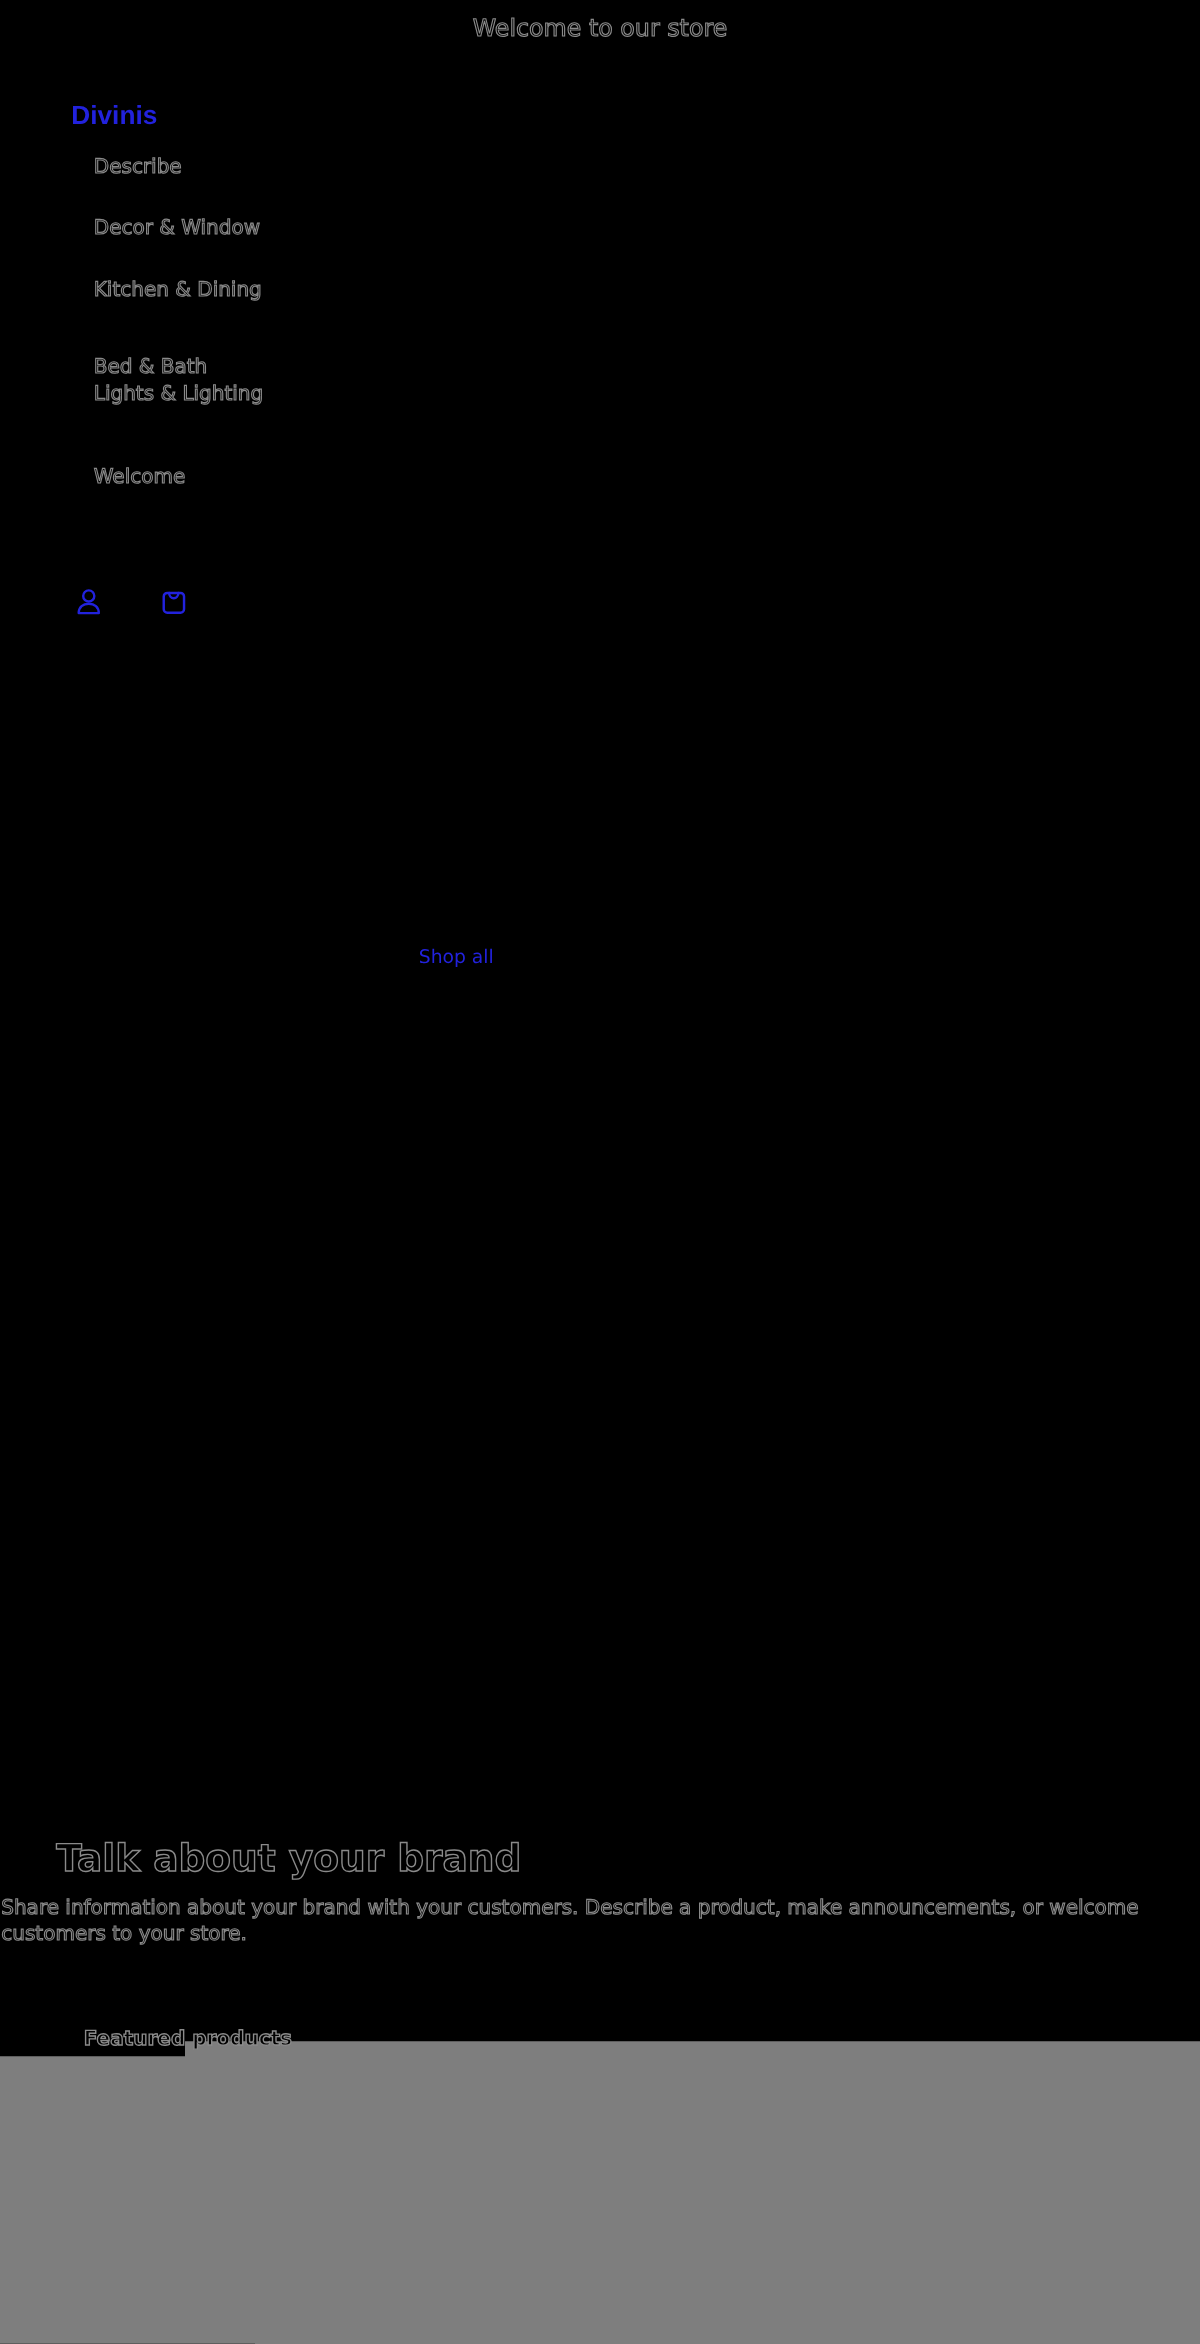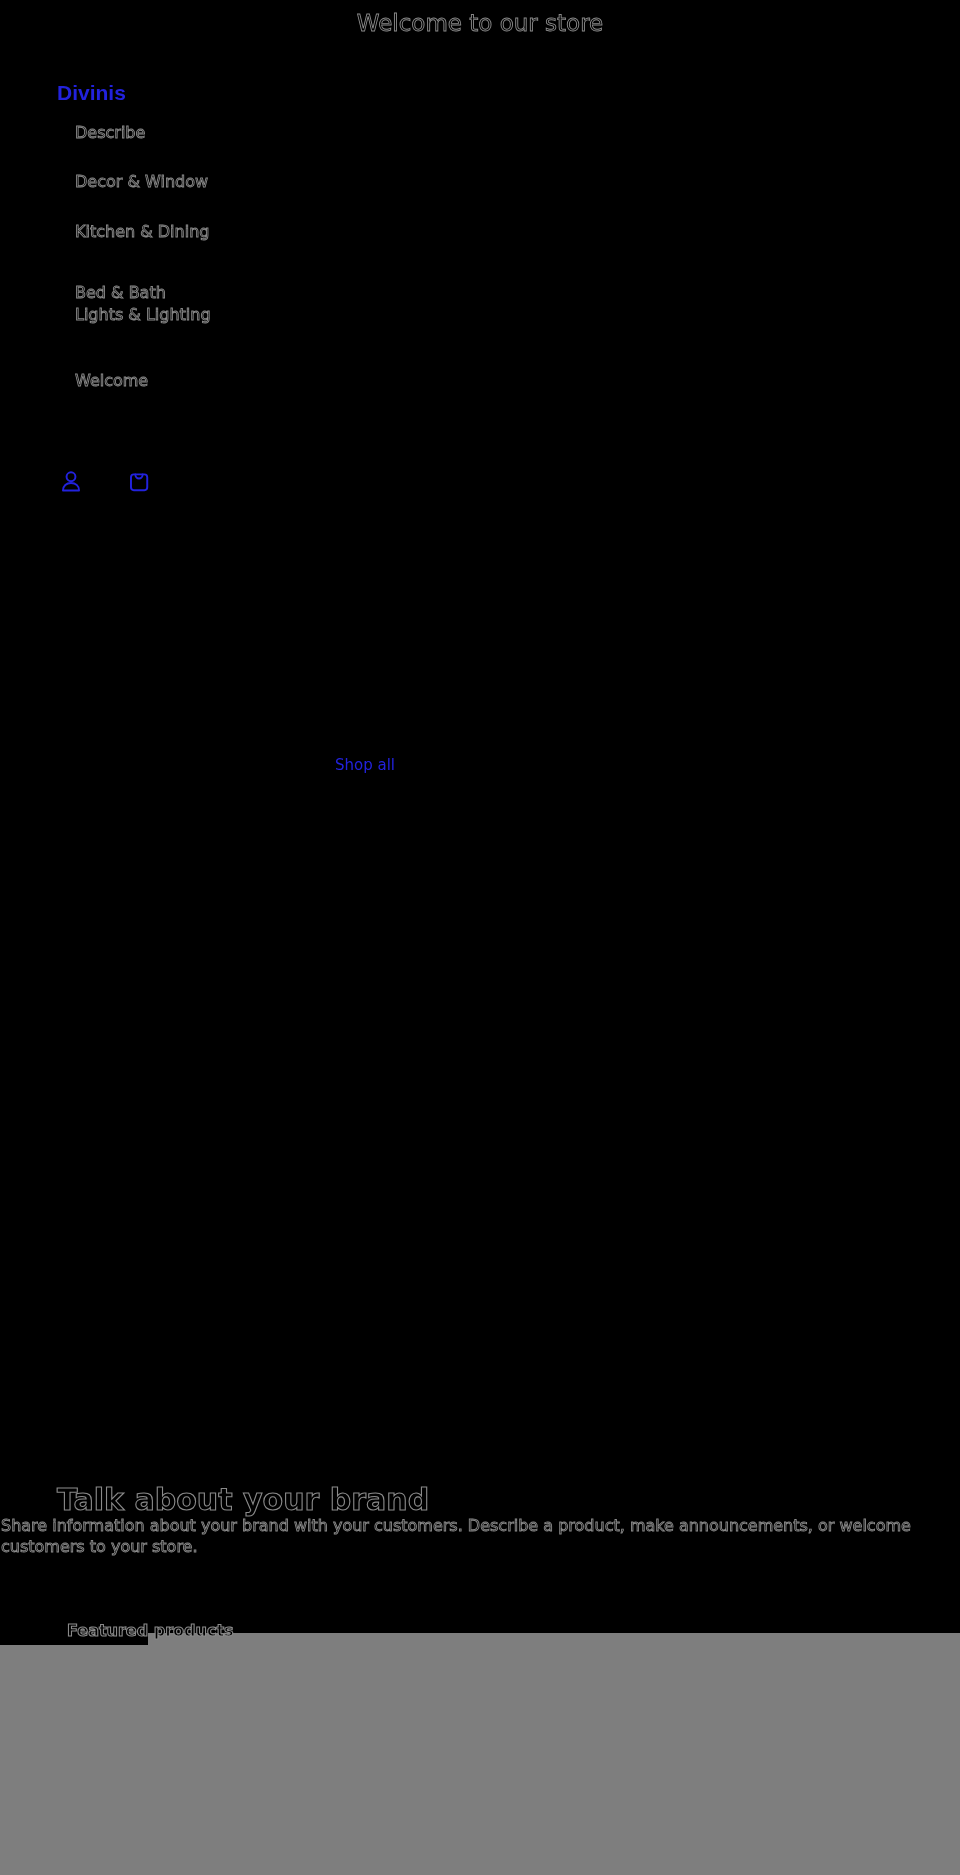--- a/index.html
+++ b/index.html
@@ -22,21 +22,21 @@
     color:#000;
     -webkit-text-stroke:0.9px var(--outline);
   }
   .ghost-strong{
     color:#000;
     -webkit-text-stroke:1.1px var(--outline);
   }
   .announcement{
     position:absolute;top:13px;left:0;right:0;
     text-align:center;
-    font-size:23px;line-height:20px;
+    font-size:19px;line-height:20px;
   }
   .logo{
     position:absolute;left:57px;top:81px;
     font-family:"Liberation Sans", sans-serif;
     font-size:21px;font-weight:bold;
     color:var(--link);text-decoration:none;
     cursor:pointer;
   }
   .nav-item{
     position:absolute;left:75px;
@@ -52,21 +52,21 @@
     color:var(--link);
   }
   .icon-link svg{display:block;}
   .shop-all{
     position:absolute;left:335px;top:754px;
     font-size:15px;line-height:22px;
     color:var(--link);text-decoration:none;
     cursor:pointer;
   }
   h1.brand-heading{
-    position:absolute;left:1px;top:1466px;margin:16px;
+    position:absolute;left:1px;top:1466px;margin:4px;
     font-size:30px;font-weight:bold;line-height:36px;padding-left:40px;
   }
   p.brand-body{
     position:absolute;left:1px;top:1515px;margin:0;
     width:957px;
     font-size:16px;line-height:21px;
   }
   h2.featured-heading{
     position:absolute;left:67px;top:1617px;margin:0;
     font-size:16px;font-weight:bold;line-height:28px;

